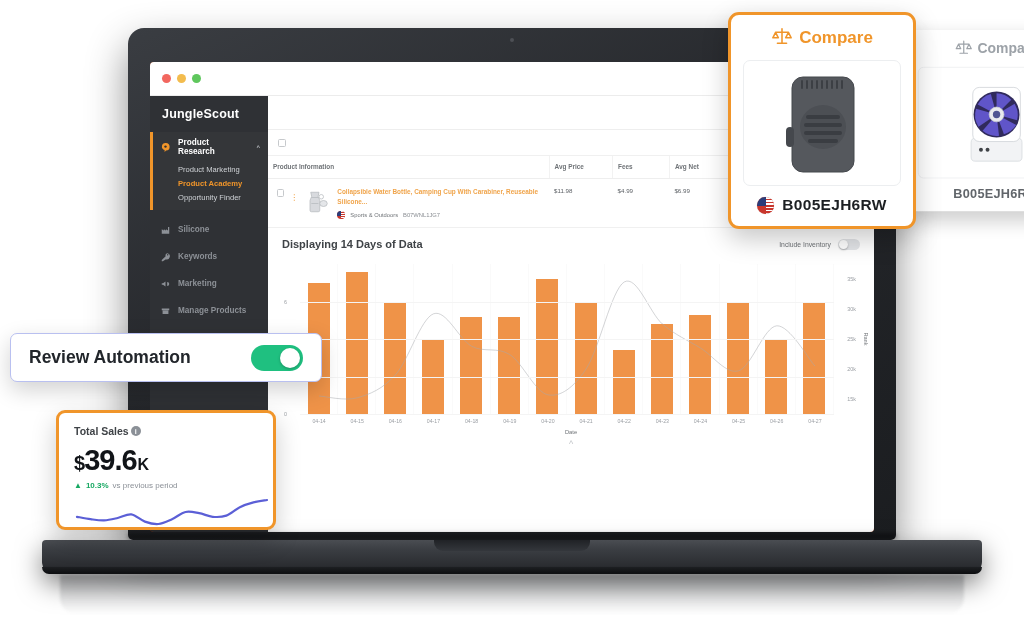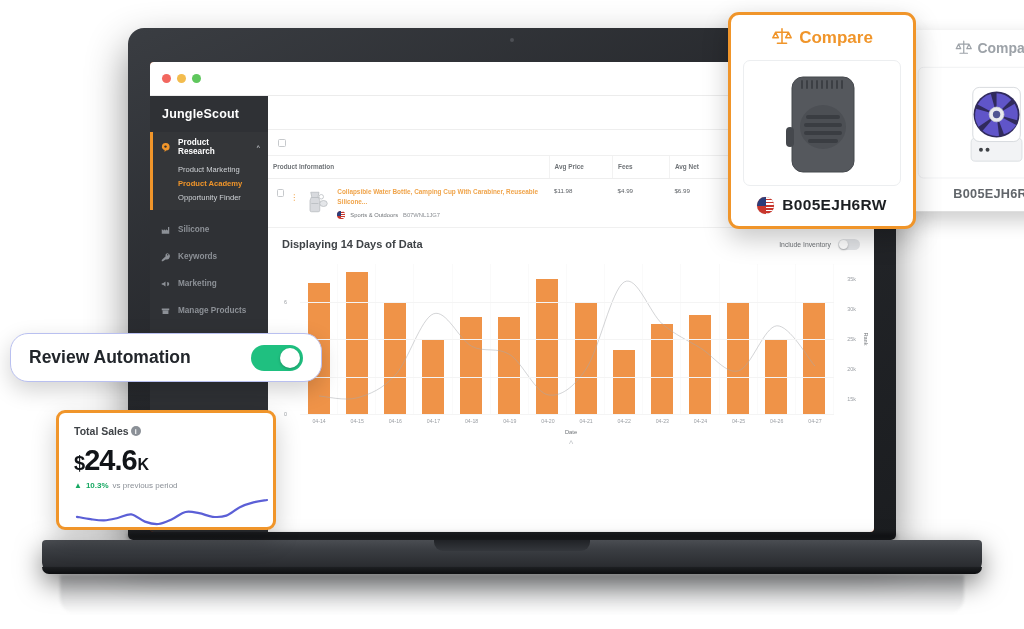--- a/index.html
+++ b/index.html
@@ -149,21 +149,21 @@
   .flag-lg { width:17px; height:17px; border-radius:50%; position:relative; overflow:hidden;
     background:#c8372d; flex:0 0 17px; box-shadow:0 0 0 .5px rgba(0,0,0,.06); }
   .flag-lg::before{content:"";position:absolute;left:0;top:0;width:52%;height:55%;background:#2a3d7a;}
   .flag-lg::after{content:"";position:absolute;left:52%;top:0;width:48%;height:100%;
     background:repeating-linear-gradient(180deg,#fff 0 1.6px,#c8372d 1.6px 3.2px);}
 
   .card-back { transform: scale(.82); transform-origin: top left; opacity:.97; }
   .card-back .compare-text { color:#9aa0a6; }
   .card-front { border:3px solid #f0952a; }
 
-  .banner { background:#fff; border:1.5px solid #b9c0f0; border-radius:18px;
+  .banner { background:#fff; border:1.5px solid #b9c0f0; border-radius:7px;
     box-shadow:0 8px 22px rgba(0,0,0,.18); display:flex; align-items:center;
     justify-content:space-between; padding:14px 18px; }
   .banner-text { font-size:17.5px; font-weight:700; color:#22262b; }
   .toggle-lg { width:52px; height:26px; border-radius:14px; background:#1fc080; position:relative; }
   .toggle-lg::after{content:"";position:absolute;right:3px;top:3px;width:20px;height:20px;
     border-radius:50%;background:#fff;box-shadow:0 1px 3px rgba(0,0,0,.25);}
 
   .sales-card { background:#fff; border:3px solid #f0952a; border-radius:9px;
     box-shadow:0 10px 26px rgba(0,0,0,.2); padding:12px 15px 0; overflow:hidden; }
   .sc-head { display:flex; align-items:center; gap:2px; }
@@ -510,21 +510,21 @@
     <span class="toggle-lg"></span>
   </div>
 
   <div class="overlay sales-card" style="left:56px; top:410px; width:220px; height:120px;">
     <div class="sc-head">
       <span class="sc-title">Total Sales</span>
       <span class="info-i">i</span>
     </div>
     <div class="sc-val">
       <span class="sc-cur">$</span>
-      <span class="sc-num">24.6</span>
+      <span class="sc-num">39.6</span>
       <span class="sc-k">K</span>
     </div>
     <div class="sc-delta">
       <span class="sc-up">▲</span>
       <span class="sc-up">10.3%</span>
       <span class="sc-vs">vs previous period</span>
     </div>
     <div class="sparkline">
       <svg id="spark" width="196" height="34" viewBox="0 0 196 34" preserveAspectRatio="none">
         <path id="spark-path" fill="none" stroke="#5b5fd6" stroke-width="2.2" stroke-linecap="round" stroke-linejoin="round" d="M3.00,22.80 C5.26,23.20 12.05,24.60 16.57,25.20 C21.10,25.80 25.62,26.60 30.14,26.40 C34.67,26.20 39.19,25.00 43.71,24.00 C48.24,23.00 52.76,19.80 57.29,20.40 C61.81,21.00 66.33,26.00 70.86,27.60 C75.38,29.20 79.90,30.40 84.43,30.00 C88.95,29.60 93.48,27.20 98.00,25.20 C102.52,23.20 107.05,19.00 111.57,18.00 C116.10,17.00 120.62,18.40 125.14,19.20 C129.67,20.00 134.19,22.40 138.71,22.80 C143.24,23.20 147.76,23.20 152.29,21.60 C156.81,20.00 161.33,15.40 165.86,13.20 C170.38,11.00 174.90,9.60 179.43,8.40 C183.95,7.20 190.74,6.40 193.00,6.00"></path>

